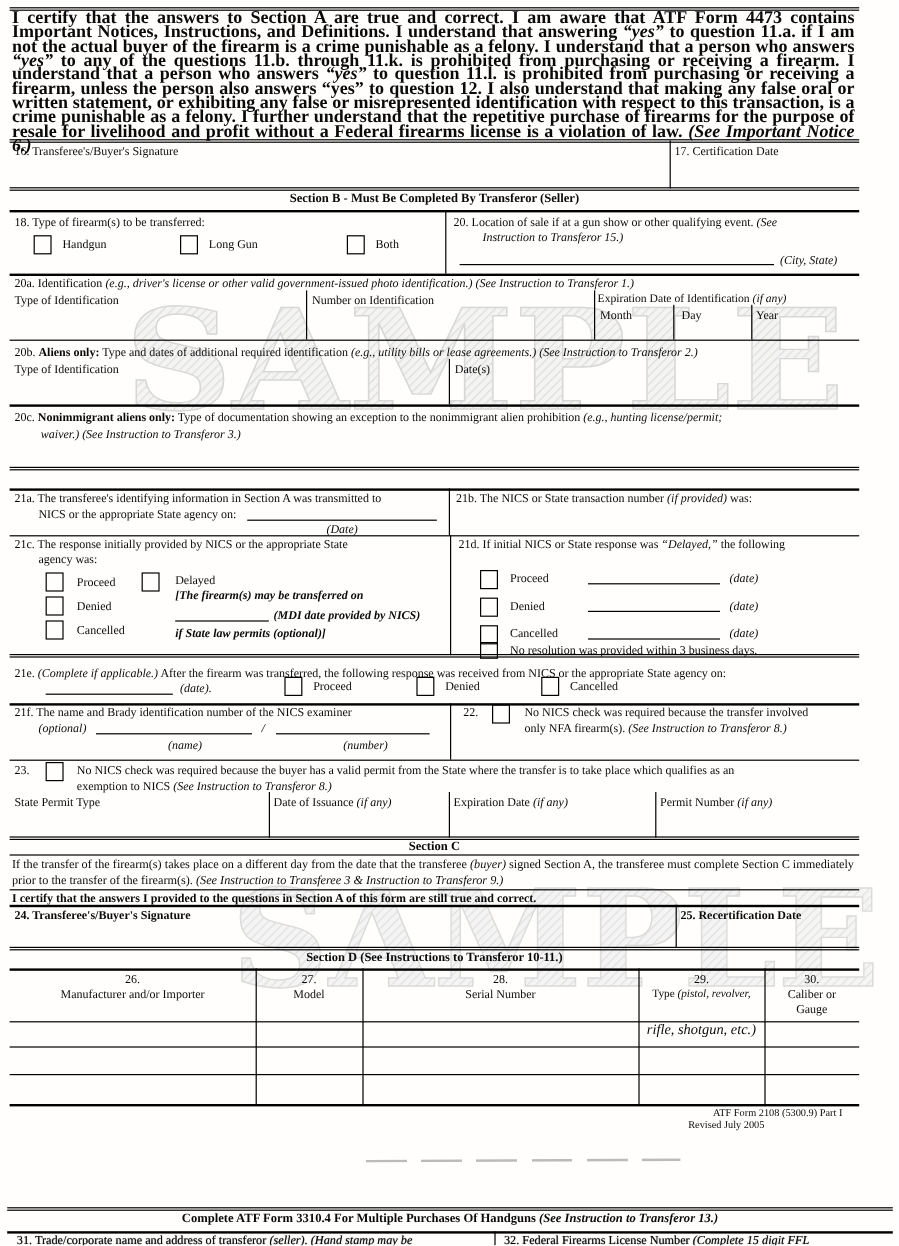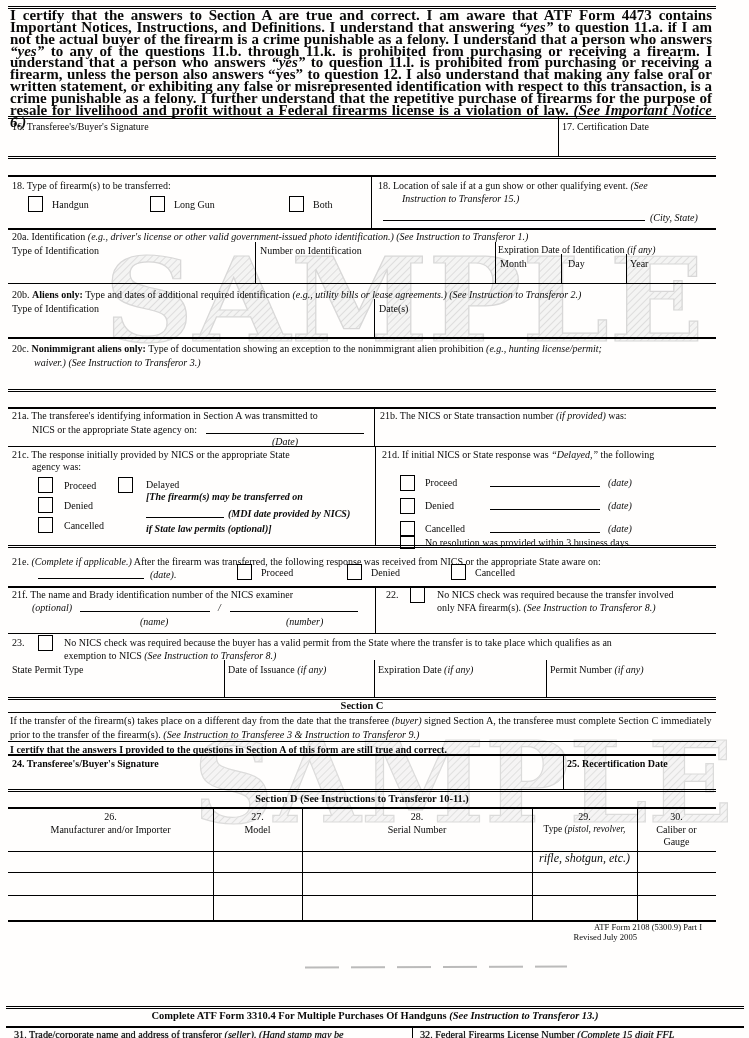--- a/index.html
+++ b/index.html
@@ -96,30 +96,31 @@
   <div class="vl" style="left:637px;top:807px;height:113px"></div>
   <div class="vl" style="left:412px;top:1026px;height:12px"></div>
 
   <div class="t wrap b cert" style="left:10px;top:10px;width:702px"><span>I certify that the answers to Section A are true and correct.  I am aware that ATF Form 4473 contains Important Notices, Instructions, and Definitions.  I understand that answering </span><span style="font-style: italic;">“yes”</span><span> to question 11.a. if I am not the actual buyer of the firearm is a crime punishable as a felony.  I understand that a person who answers </span><span style="font-style: italic;">“yes”</span><span> to any of the questions 11.b. through 11.k. is prohibited from purchasing or receiving a firearm.  I understand that a person who answers </span><span style="font-style: italic;">“yes”</span><span> to question 11.l. is prohibited from purchasing or receiving a firearm, unless the person also answers “yes” to question 12.  I also understand that making any false oral or written statement, or exhibiting any false or misrepresented identification with respect to this transaction, is a crime punishable as a felony.  I further understand that the repetitive purchase of firearms for the purpose of resale for livelihood and profit without a Federal firearms license is a violation of law.  </span><span style="font-style: italic;">(See Important Notice 6.)</span></div>
 
   <div class="t" style="left:12px;top:121px">16. Transferee's/Buyer's Signature</div>
   <div class="t" style="left:562px;top:121px">17. Certification Date</div>
   <div class="field" style="left:12px;top:133px;width:540px;height:22px"></div>
   <div class="field" style="left:562px;top:133px;width:150px;height:22px"></div>
 
+  <div class="t b c" style="left:8px;top:160px;width:708px;font-size:10.5px">Section B - Must Be Completed By Transferor (Seller)</div>
 
   <div class="t" style="left:12px;top:180px">18. Type of firearm(s) to be transferred:</div>
   <span class="cb" style="left:28px;top:196px"></span>
   <div class="t" style="left:52px;top:199px">Handgun</div>
   <span class="cb" style="left:150px;top:196px"></span>
   <div class="t" style="left:174px;top:199px">Long Gun</div>
   <span class="cb" style="left:289px;top:196px"></span>
   <div class="t" style="left:313px;top:199px">Both</div>
 
-  <div class="t" style="left:378px;top:180px"><span>18. Location of sale if at a gun show or other qualifying event.  </span><span style="font-style: italic;">(See</span></div>
+  <div class="t" style="left:378px;top:180px"><span>20. Location of sale if at a gun show or other qualifying event.  </span><span style="font-style: italic;">(See</span></div>
   <div class="t i" style="left:402px;top:193px">Instruction to Transferor 15.)</div>
   <div class="bl" style="left:383px;top:210px;width:262px"></div>
   <div class="t i" style="left:650px;top:212px">(City, State)</div>
 
   <div class="t" style="left:12px;top:231px"><span>20a. Identification </span><span style="font-style: italic;">(e.g., driver's license or other valid government-issued photo identification.)  (See Instruction to Transferor 1.)</span></div>
   <div class="t" style="left:12px;top:245px">Type of Identification</div>
   <div class="t" style="left:260px;top:245px">Number on Identification</div>
   <div class="t" style="left:498px;top:244px;font-size:9.7px"><span>Expiration Date of Identification </span><span style="font-style: italic;">(if any)</span></div>
   <div class="t" style="left:500px;top:258px">Month</div>
   <div class="t" style="left:568px;top:258px">Day</div>
@@ -163,21 +164,21 @@
   <div class="t" style="left:425px;top:500px">Denied</div>
   <div class="bl" style="left:490px;top:499px;width:110px"></div>
   <div class="t i" style="left:608px;top:500px">(date)</div>
   <span class="cb" style="left:400px;top:521px"></span>
   <div class="t" style="left:425px;top:523px">Cancelled</div>
   <div class="bl" style="left:490px;top:522px;width:110px"></div>
   <div class="t i" style="left:608px;top:523px">(date)</div>
   <span class="cb" style="left:400px;top:535px;height:12px"></span>
   <div class="t" style="left:425px;top:537px">No resolution was provided within 3 business days.</div>
 
-  <div class="t" style="left:12px;top:556px"><span>21e. </span><span style="font-style: italic;">(Complete if applicable.)</span><span>  After the firearm was transferred, the following response was received from NICS or the appropriate State aware on:</span></div>
+  <div class="t" style="left:12px;top:556px"><span>21e. </span><span style="font-style: italic;">(Complete if applicable.)</span><span>  After the firearm was transferred, the following response was received from NICS or the appropriate State agency on:</span></div>
   <div class="bl" style="left:38px;top:568px;width:106px"></div>
   <div class="t i" style="left:150px;top:569px">(date).</div>
   <span class="cb" style="left:237px;top:564px"></span>
   <div class="t" style="left:261px;top:567px">Proceed</div>
   <span class="cb" style="left:347px;top:564px"></span>
   <div class="t" style="left:371px;top:567px">Denied</div>
   <span class="cb" style="left:451px;top:564px"></span>
   <div class="t" style="left:475px;top:567px">Cancelled</div>
 
   <div class="t" style="left:12px;top:589px">21f. The name and Brady identification number of the NICS examiner</div>

